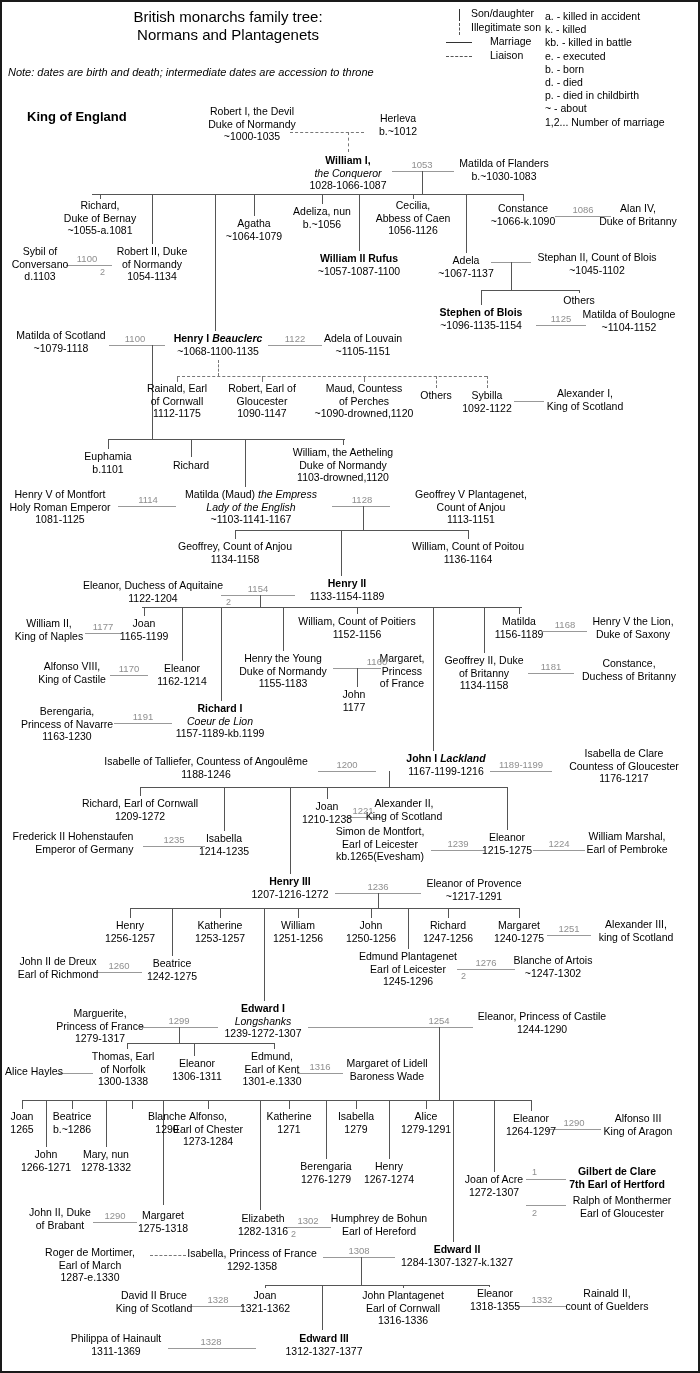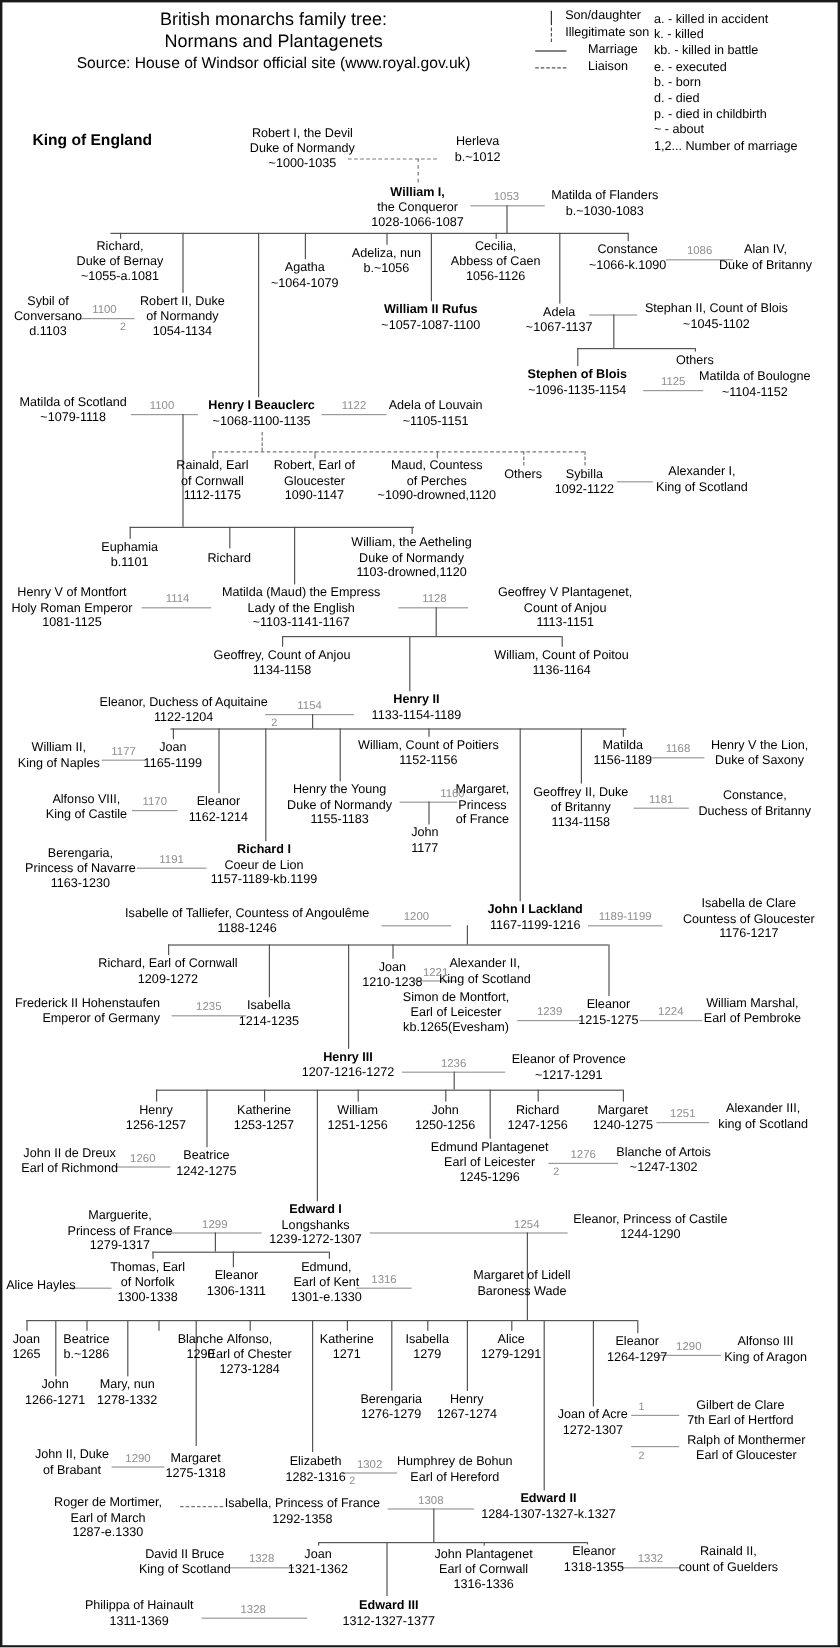--- a/index.html
+++ b/index.html
@@ -14,36 +14,36 @@
   .leg{position:absolute;font-size:10.5px;white-space:nowrap;}
   .leg-sym{position:absolute;}
   .vsolid{width:0;height:12px;border-left:1px solid #333;}
   .vdash{width:0;height:12px;border-left:1px dashed #555;}
   .hsolid{width:26px;height:0;border-top:1px solid #333;}
   .hdash{width:26px;height:0;border-top:1px dashed #555;}
   
   .nd{position:absolute;transform:translateX(-50%);text-align:center;
       font-size:10.5px;line-height:12.5px;white-space:nowrap;}
   .nd .b{font-weight:bold;}
-  .nd .i{}
+  .nd .i{font-style:italic;}
   .ml{position:absolute;transform:translateX(-50%);font-size:9.5px;color:#8f8f8f;white-space:nowrap;}
   .ml.sm{font-size:9px;transform:none;}
   .ln{position:absolute;background:#555;}
   .ln.gray{background:#999;}
   .ln.dash{background:none;}
   .ln.dh{border-top:1px dashed #777;height:0 !important;}
   .ln.dv{border-left:1px dashed #777;width:0 !important;}
 </style>
 </head>
 <body>
 
 <div class="frame">
   <div class="hdr t15" style="top:6px">British monarchs family tree:</div>
   <div class="hdr t15" style="top:24px">Normans and Plantagenets</div>
-  <div class="hdr t13" style="top:43px">Source: House of Windsor official site (www.royal.gov.uk)</div>
+  <div class="note">Note: dates are birth and death; intermediate dates are accession to throne</div>
   <div class="king">King of England</div>
 
   <div class="leg-sym vsolid" style="left:457px;top:7px"></div>
   <div class="leg" style="left:469px;top:5px">Son/daughter</div>
   <div class="leg-sym vdash" style="left:457px;top:21px"></div>
   <div class="leg" style="left:469px;top:19px">Illegitimate son</div>
   <div class="leg-sym hsolid" style="left:444px;top:40px"></div>
   <div class="leg" style="left:488px;top:33px">Marriage</div>
   <div class="leg-sym hdash" style="left:444px;top:54px"></div>
   <div class="leg" style="left:488px;top:47px">Liaison</div>
@@ -536,21 +536,21 @@
       </div>
       <div class="nd" style="left: 195px; top: 1055px;">
         <div><span>Eleanor</span></div>
         <div><span>1306-1311</span></div>
       </div>
       <div class="nd" style="left: 270px; top: 1048px;">
         <div><span>Edmund,</span></div>
         <div><span>Earl of Kent</span></div>
         <div><span>1301-e.1330</span></div>
       </div>
-      <div class="nd" style="left: 385px; top: 1055px; margin-left: 48px;">
+      <div class="nd" style="left: 385px; top: 1055px;">
         <div><span>Margaret of Lidell</span></div>
         <div><span>Baroness Wade</span></div>
       </div>
       <div class="nd" style="left: 20px; top: 1108px;">
         <div><span>Joan</span></div>
         <div><span>1265</span></div>
       </div>
       <div class="nd" style="left: 70px; top: 1108px;">
         <div><span>Beatrice</span></div>
         <div><span>b.~1286</span></div>
@@ -597,21 +597,21 @@
         <div><span>1276-1279</span></div>
       </div>
       <div class="nd" style="left: 387px; top: 1158px;">
         <div><span>Henry</span></div>
         <div><span>1267-1274</span></div>
       </div>
       <div class="nd" style="left: 492px; top: 1171px;">
         <div><span>Joan of Acre</span></div>
         <div><span>1272-1307</span></div>
       </div>
-      <div class="nd" style="left: 615px; top: 1163px;">
+      <div class="nd" style="left: 615px; top: 1163px; font-weight: bold;">
         <div><span>Gilbert de Clare</span></div>
         <div><span>7th Earl of Hertford</span></div>
       </div>
       <div class="nd" style="left: 620px; top: 1192px;">
         <div><span>Ralph of Monthermer</span></div>
         <div><span>Earl of Gloucester</span></div>
       </div>
       <div class="nd" style="left: 58px; top: 1204px;">
         <div><span>John II, Duke</span></div>
         <div><span>of Brabant</span></div>

